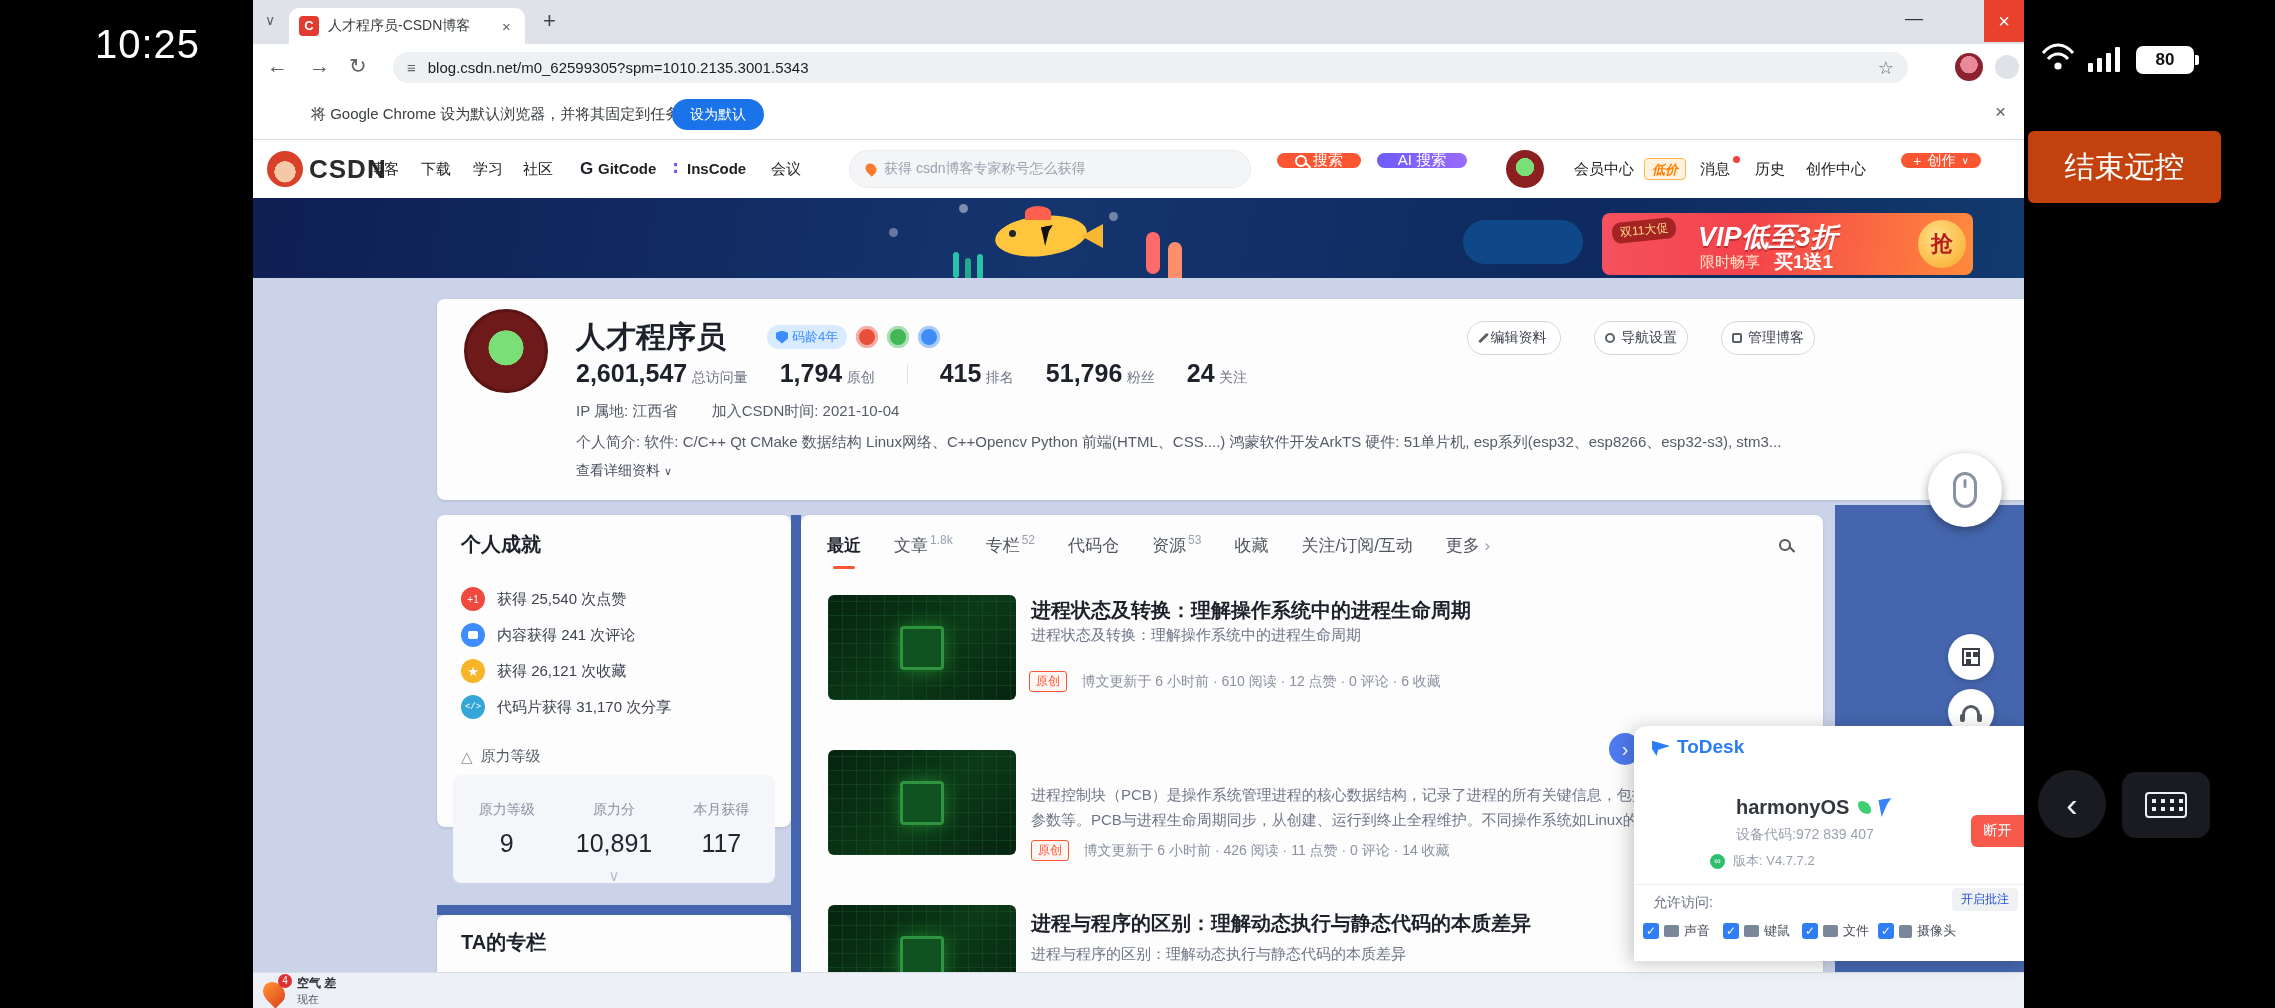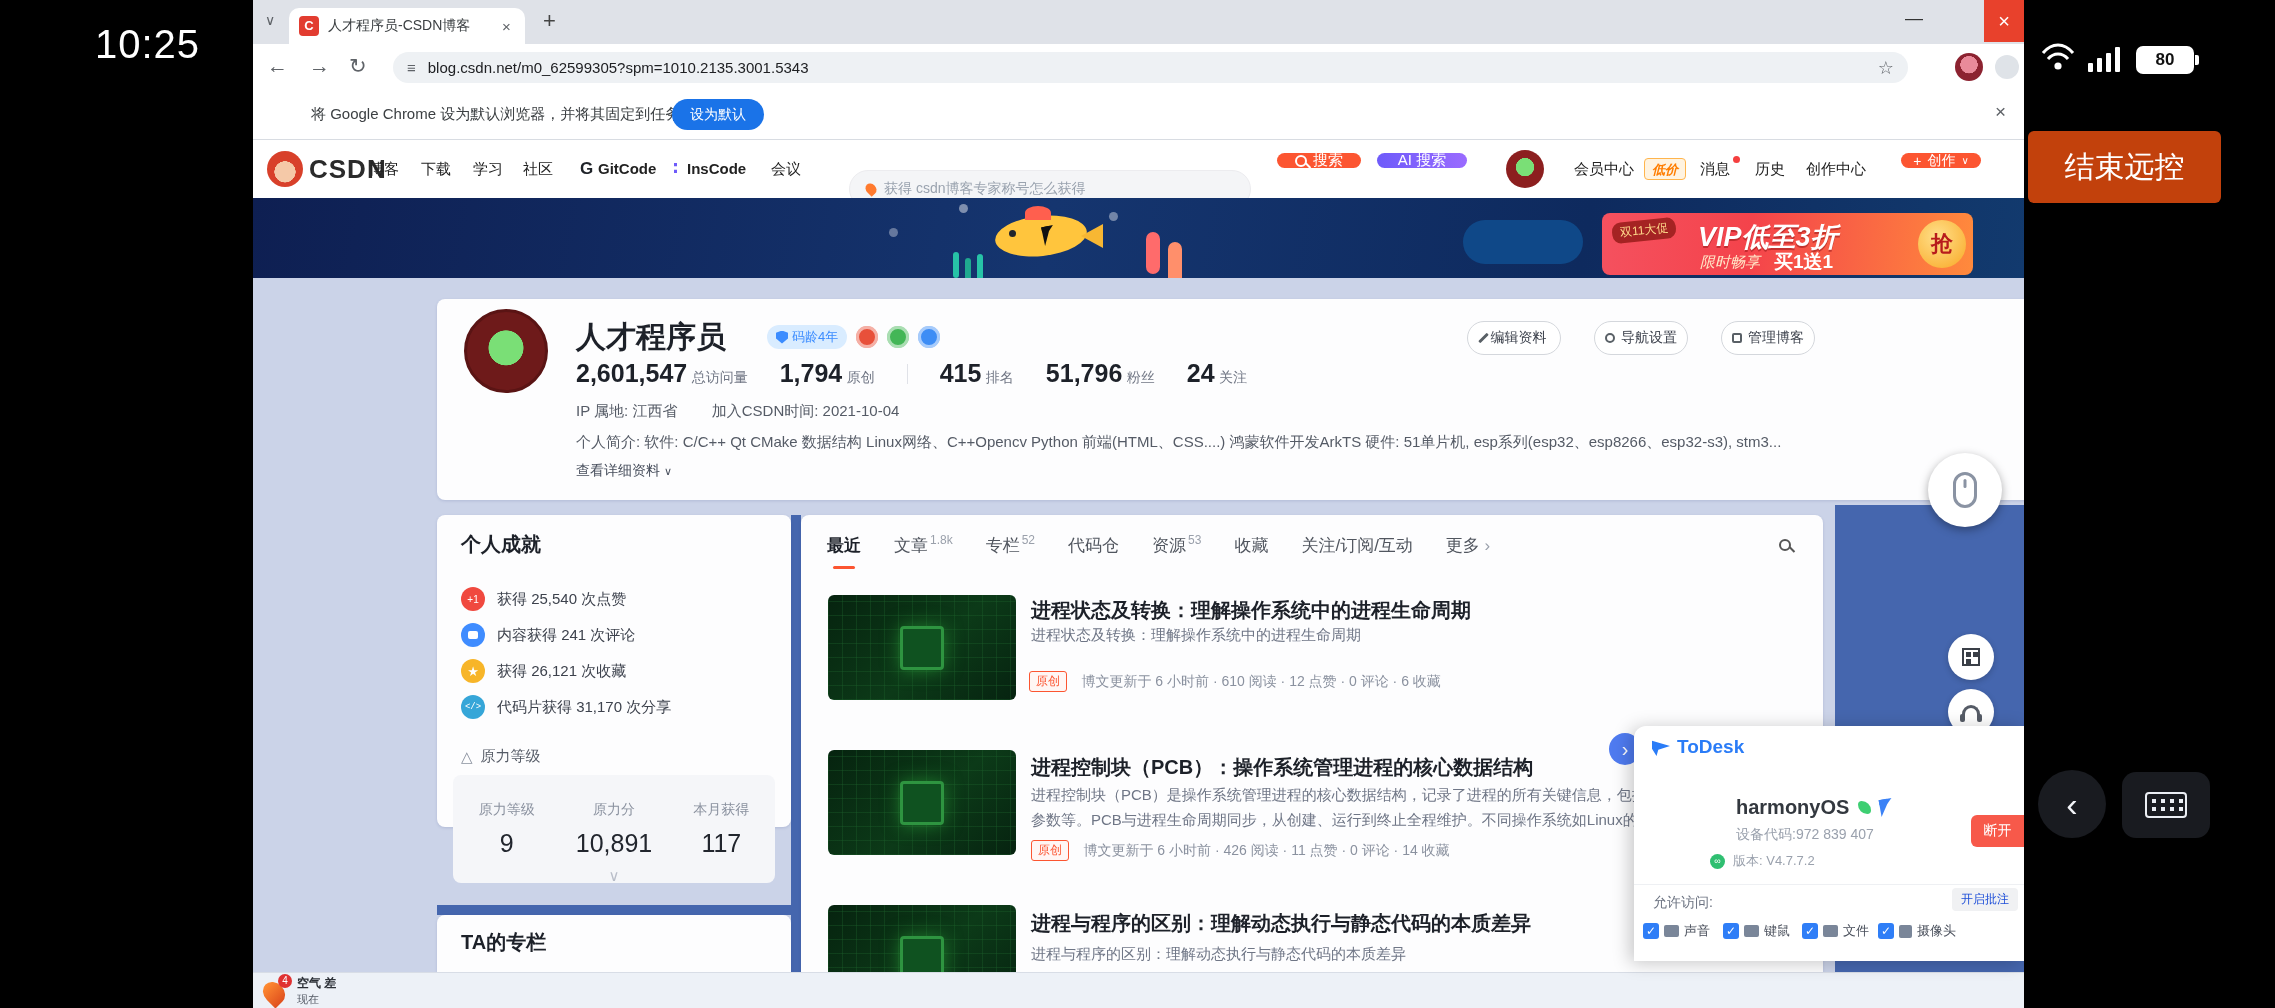--- a/index.html
+++ b/index.html
@@ -141,21 +141,21 @@
       <span class="nav-item" style="left:56px;font-size:26px;font-weight:bold;color:#2b2b2b;letter-spacing:1px;">CSDN</span>
       <span class="nav-item" style="left:116px;">博客</span>
       <span class="nav-item" style="left:168px;">下载</span>
       <span class="nav-item" style="left:220px;">学习</span>
       <span class="nav-item" style="left:270px;">社区</span>
       <span class="nav-item" style="left:327px;font-weight:bold;font-size:17px;color:#1f2329;">G</span>
       <span class="nav-item" style="left:345px;font-weight:bold;">GitCode</span>
       <span class="nav-item" style="left:420px;font-weight:bold;font-size:17px;color:#6e5bfa;">∶</span>
       <span class="nav-item" style="left:434px;font-weight:bold;">InsCode</span>
       <span class="nav-item" style="left:518px;">会议</span>
-      <div class="abs" style="left:596px;top:10px;width:402px;height:38px;background:#f4f5f7;border:1px solid #ececef;border-radius:19px;display:flex;align-items:center;padding:0 16px;gap:8px;margin-top:20px;">
+      <div class="abs" style="left:596px;top:10px;width:402px;height:38px;background:#f4f5f7;border:1px solid #ececef;border-radius:19px;display:flex;align-items:center;padding:0 16px;gap:8px;">
         <span style="width:10px;height:12px;background:#ff7a2e;border-radius:50% 50% 50% 0;transform:rotate(-45deg);display:inline-block;"></span>
         <span class="txt" style="font-size:14px;color:#9aa3af;">获得 csdn博客专家称号怎么获得</span>
       </div>
       <div class="pill-btn" style="left:1024px;width:84px;background:#fc5531;">
         <span class="mag">
             <i></i>
           </span>
         <span>搜索</span>
       </div>
       <div class="pill-btn" style="left:1124px;width:90px;background:linear-gradient(90deg,#6e5bfa,#9a6bff);">
@@ -184,21 +184,21 @@
         <span class="abs circle" style="left:756px;top:32px;width:7px;height:7px;background:#20242c;"></span>
         <span class="abs" style="left:828px;top:26px;width:0;height:0;border-top:12px solid transparent;border-bottom:12px solid transparent;border-right:22px solid #f7b733;"></span>
         <span class="abs circle" style="left:706px;top:6px;width:9px;height:9px;background:rgba(255,255,255,.45);box-shadow:150px 8px 0 rgba(255,255,255,.4),-70px 24px 0 rgba(255,255,255,.35);"></span>
         <span class="abs" style="left:893px;top:34px;width:14px;height:42px;background:#ff6b6b;border-radius:7px;box-shadow:22px 10px 0 #ff8f6b;"></span>
         <span class="abs" style="left:1210px;top:22px;width:120px;height:44px;background:#0f4d8f;border-radius:22px;opacity:.85;"></span>
         <span class="abs" style="left:790px;top:28px;width:0;height:0;border-left:7px solid #111;border-right:5px solid transparent;border-bottom:14px solid transparent;border-top:5px solid #111;transform:rotate(-12deg);"></span>
 
         <div class="abs" style="left:1349px;top:15px;width:371px;height:62px;border-radius:8px;background:linear-gradient(95deg,#f5515f,#f4434b 40%,#ff8a3c);overflow:hidden;">
           <span class="abs txt" style="left:10px;top:7px;background:#a52323;color:#ffd98a;font-size:12px;padding:2px 8px;border-radius:9px;transform:rotate(-6deg);">双11大促</span>
           <span class="abs txt" style="left:96px;top:6px;font-size:27px;font-weight:bold;font-style:italic;color:#fff;text-shadow:0 2px 0 rgba(160,30,30,.6);">VIP低至3折</span>
-          <span class="abs txt" style="left:98px;top:40px;font-size:15px;color:#ffe9c9;font-style:italic;">限时畅享</span>
+          <span class="abs txt" style="left:98px;top:40px;font-size:15px;color:#ffe9c9;">限时畅享</span>
           <span class="abs txt" style="left:172px;top:36px;font-size:19px;font-weight:bold;color:#fff;">买1送1</span>
           <span class="abs circle" style="right:7px;top:7px;width:48px;height:48px;background:radial-gradient(circle at 40% 35%,#ffe08a,#f9a825);color:#b71c1c;font-size:22px;font-weight:bold;display:flex;align-items:center;justify-content:center;">抢</span>
         </div>
       </div>
 
       <div class="blue-band" style="left:1582px;top:307px;width:189px;height:467px;"></div>
       <div class="blue-band" style="left:538px;top:317px;width:10px;height:457px;"></div>
       <div class="blue-band" style="left:184px;top:707px;width:354px;height:10px;"></div>
 
       <div class="card" style="left:184px;top:101px;width:1640px;height:201px;">
@@ -313,21 +313,20 @@
             <span class="badge-orig">原创</span>
             <span class="meta">博文更新于 6 小时前 · 610 阅读 · 12 点赞 · 0 评论 · 6 收藏</span>
           </div>
         </div>
 
         
         <div class="abs" style="left:0;top:235px;width:1022px;height:155px;">
           <div class="thumb" style="left:27px;top:0;">
               <div class="chip"></div>
             </div>
-          <div class="abs txt post-title" style="left:230px;top:4px;">进程控制块（PCB）：操作系统管理进程的核心数据结构</div>
           <div class="abs txt post-sub" style="left:230px;top:36px;">进程控制块（PCB）是操作系统管理进程的核心数据结构，记录了进程的所有关键信息，包括</div>
           <div class="abs txt post-sub" style="left:230px;top:61px;">参数等。PCB与进程生命周期同步，从创建、运行到终止全程维护。不同操作系统如Linux的t</div>
           <div class="abs txt" style="left:230px;top:90px;">
             <span class="badge-orig">原创</span>
             <span class="meta">博文更新于 6 小时前 · 426 阅读 · 11 点赞 · 0 评论 · 14 收藏</span>
           </div>
         </div>
 
         
         <div class="abs" style="left:0;top:390px;width:1022px;height:67px;overflow:hidden;">

